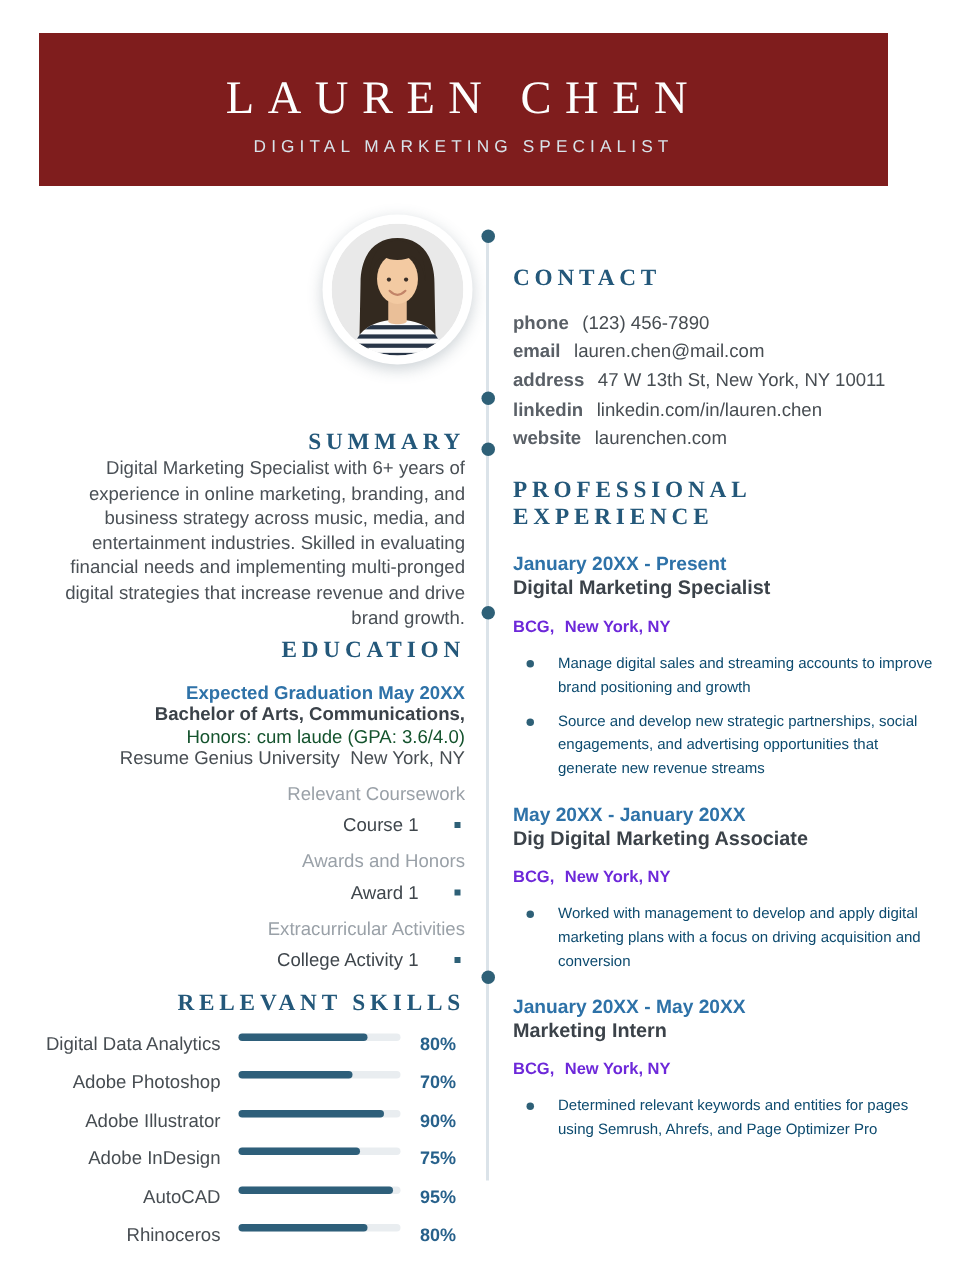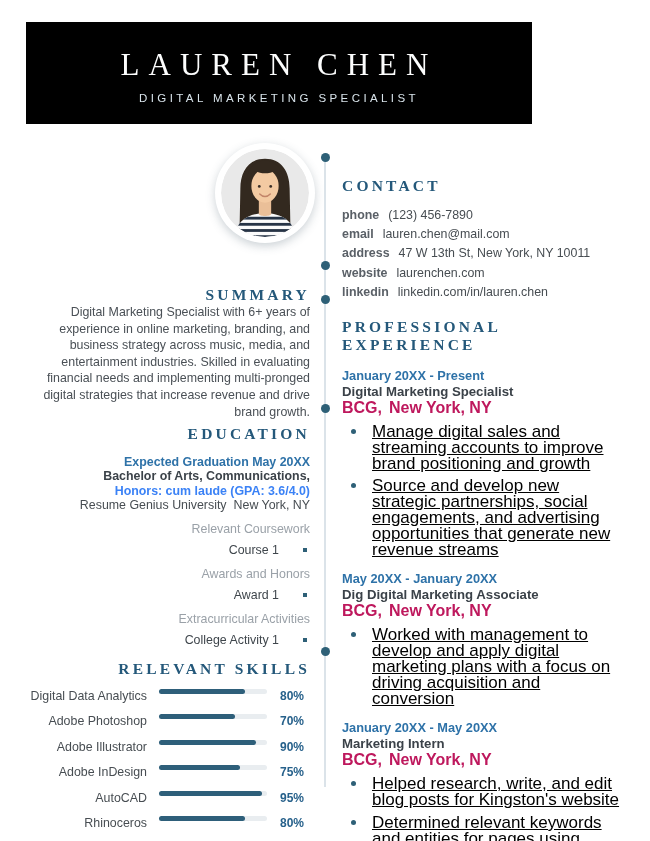--- a/index.html
+++ b/index.html
@@ -8,22 +8,22 @@
     position: relative;
     width: 650px; height: 841px;
     background: #ffffff;
     font-family: "Liberation Sans", sans-serif;
     overflow: hidden;
   }
 
   
   .band {
     position: absolute; left: 26px; top: 22px;
-    width: 506px; height: 102px;
-    background: #000000;
+    width: 566px; height: 102px;
+    background: #7f1d1d;
     text-align: center;
     color: #ffffff;
   }
   .band h1 {
     margin-top: 25px;
     font-family: "Liberation Serif", serif;
     font-weight: 400;
     font-size: 31px;
     letter-spacing: 9px;
     color: #fdfefe;
@@ -74,21 +74,21 @@
   .summary-block { top: 256px; }
   .summary-block p {
     font-size: 12.4px; line-height: 16.6px;
     color: #4a5056;
   }
 
   .education-block { top: 395px; }
   .edu-lines { margin-top: 12px; font-size: 12.4px; line-height: 14.3px; color: #474d52; }
   .edu-grad   { color: #2e72a8; font-weight: 600; }
   .edu-degree { color: #3b4249; font-weight: 700; }
-  .edu-honors { color: #3b82f6; font-weight: 700; text-align: right; }
+  .edu-honors { color: #14532d; font-weight: 400; text-align: right; }
   .edu-school { color: #474d52; }
   .edu-school .loc-gap { display: inline-block; width: 7px; }
   .edu-group-heading { margin-top: 10px; color: #9aa1a8; font-size: 12.4px; line-height: 14px; }
   .edu-item {
     margin-top: 7px;
     display: flex; justify-content: flex-end; align-items: center; gap: 24px;
     font-size: 12.4px; line-height: 14px; color: #3f464c;
   }
   .edu-sq { width: 4px; height: 4px; background: #2e6077; margin-right: 3px; flex: 0 0 auto; }
 
@@ -108,27 +108,27 @@
   .contact-block { top: 147px; }
   .contact-rows { margin-top: 11px; }
   .c-row { font-size: 12.4px; line-height: 19.2px; color: #474d52; }
   .c-label { font-weight: 700; color: #5a6067; }
   .c-value { margin-left: 9px; }
 
   .experience-block { top: 288px; }
   .job { margin-top: 14px; }
   .job-dates   { font-size: 12.8px; font-weight: 600; color: #2e72a8; line-height: 15px; }
   .job-title   { font-size: 13.2px; font-weight: 700; color: #3b4249; line-height: 15px; margin-top: 1px; }
-  .job-company { font-size: 16px; font-weight: 600; color: #be185d; line-height: 15px; margin-top: 1px; }
+  .job-company { font-size: 11px; font-weight: 600; color: #6d28d9; line-height: 15px; margin-top: 12px; }
   .job-company .loc-gap { display: inline-block; width: 7px; }
   .job ul { list-style: none; margin-top: 9px; }
   .job li {
     position: relative;
     padding-left: 30px; margin-bottom: 7px;
-    font-size: 17px; line-height: 15.8px; color: #000000; text-decoration: underline;
+    font-size: 10px; line-height: 15.8px; color: #0c4a6e;
   }
   .job li::before {
     content: "";
     position: absolute; left: 9px; top: 5px;
     width: 5px; height: 5px; border-radius: 50%;
     background: #2e6077;
   }
 </style>
 </head>
 <body>
@@ -271,24 +271,24 @@
       <div class="c-row">
         <span class="c-label">phone</span><span class="c-value">(123) 456-7890</span>
       </div>
       <div class="c-row">
         <span class="c-label">email</span><span class="c-value">lauren.chen@mail.com</span>
       </div>
       <div class="c-row">
         <span class="c-label">address</span><span class="c-value">47 W 13th St, New York, NY 10011</span>
       </div>
       <div class="c-row">
+        <span class="c-label">linkedin</span><span class="c-value">linkedin.com/in/lauren.chen</span>
+      </div>
+      <div class="c-row">
         <span class="c-label">website</span><span class="c-value">laurenchen.com</span>
-      </div>
-      <div class="c-row">
-        <span class="c-label">linkedin</span><span class="c-value">linkedin.com/in/lauren.chen</span>
       </div>
     </div>
   </section>
 
   <section class="right-col-block experience-block">
     <h2 class="sec-title">PROFESSIONAL EXPERIENCE</h2>
 
     <div class="job">
       <div class="job-dates">January 20XX - Present</div>
       <div class="job-title">Digital Marketing Specialist</div>
@@ -312,19 +312,18 @@
       </ul>
     </div>
 
     <div class="job">
       <div class="job-dates">January 20XX - May 20XX</div>
       <div class="job-title">Marketing Intern</div>
       <div class="job-company">
         <span>BCG,</span><span class="loc-gap"></span><span>New York, NY</span>
       </div>
       <ul>
-        <li>Helped research, write, and edit blog posts for Kingston's website</li>
         <li>Determined relevant keywords and entities for pages using Semrush, Ahrefs, and Page Optimizer Pro</li>
       </ul>
     </div>
   </section>
 
 </div>
 
 </body></html>

